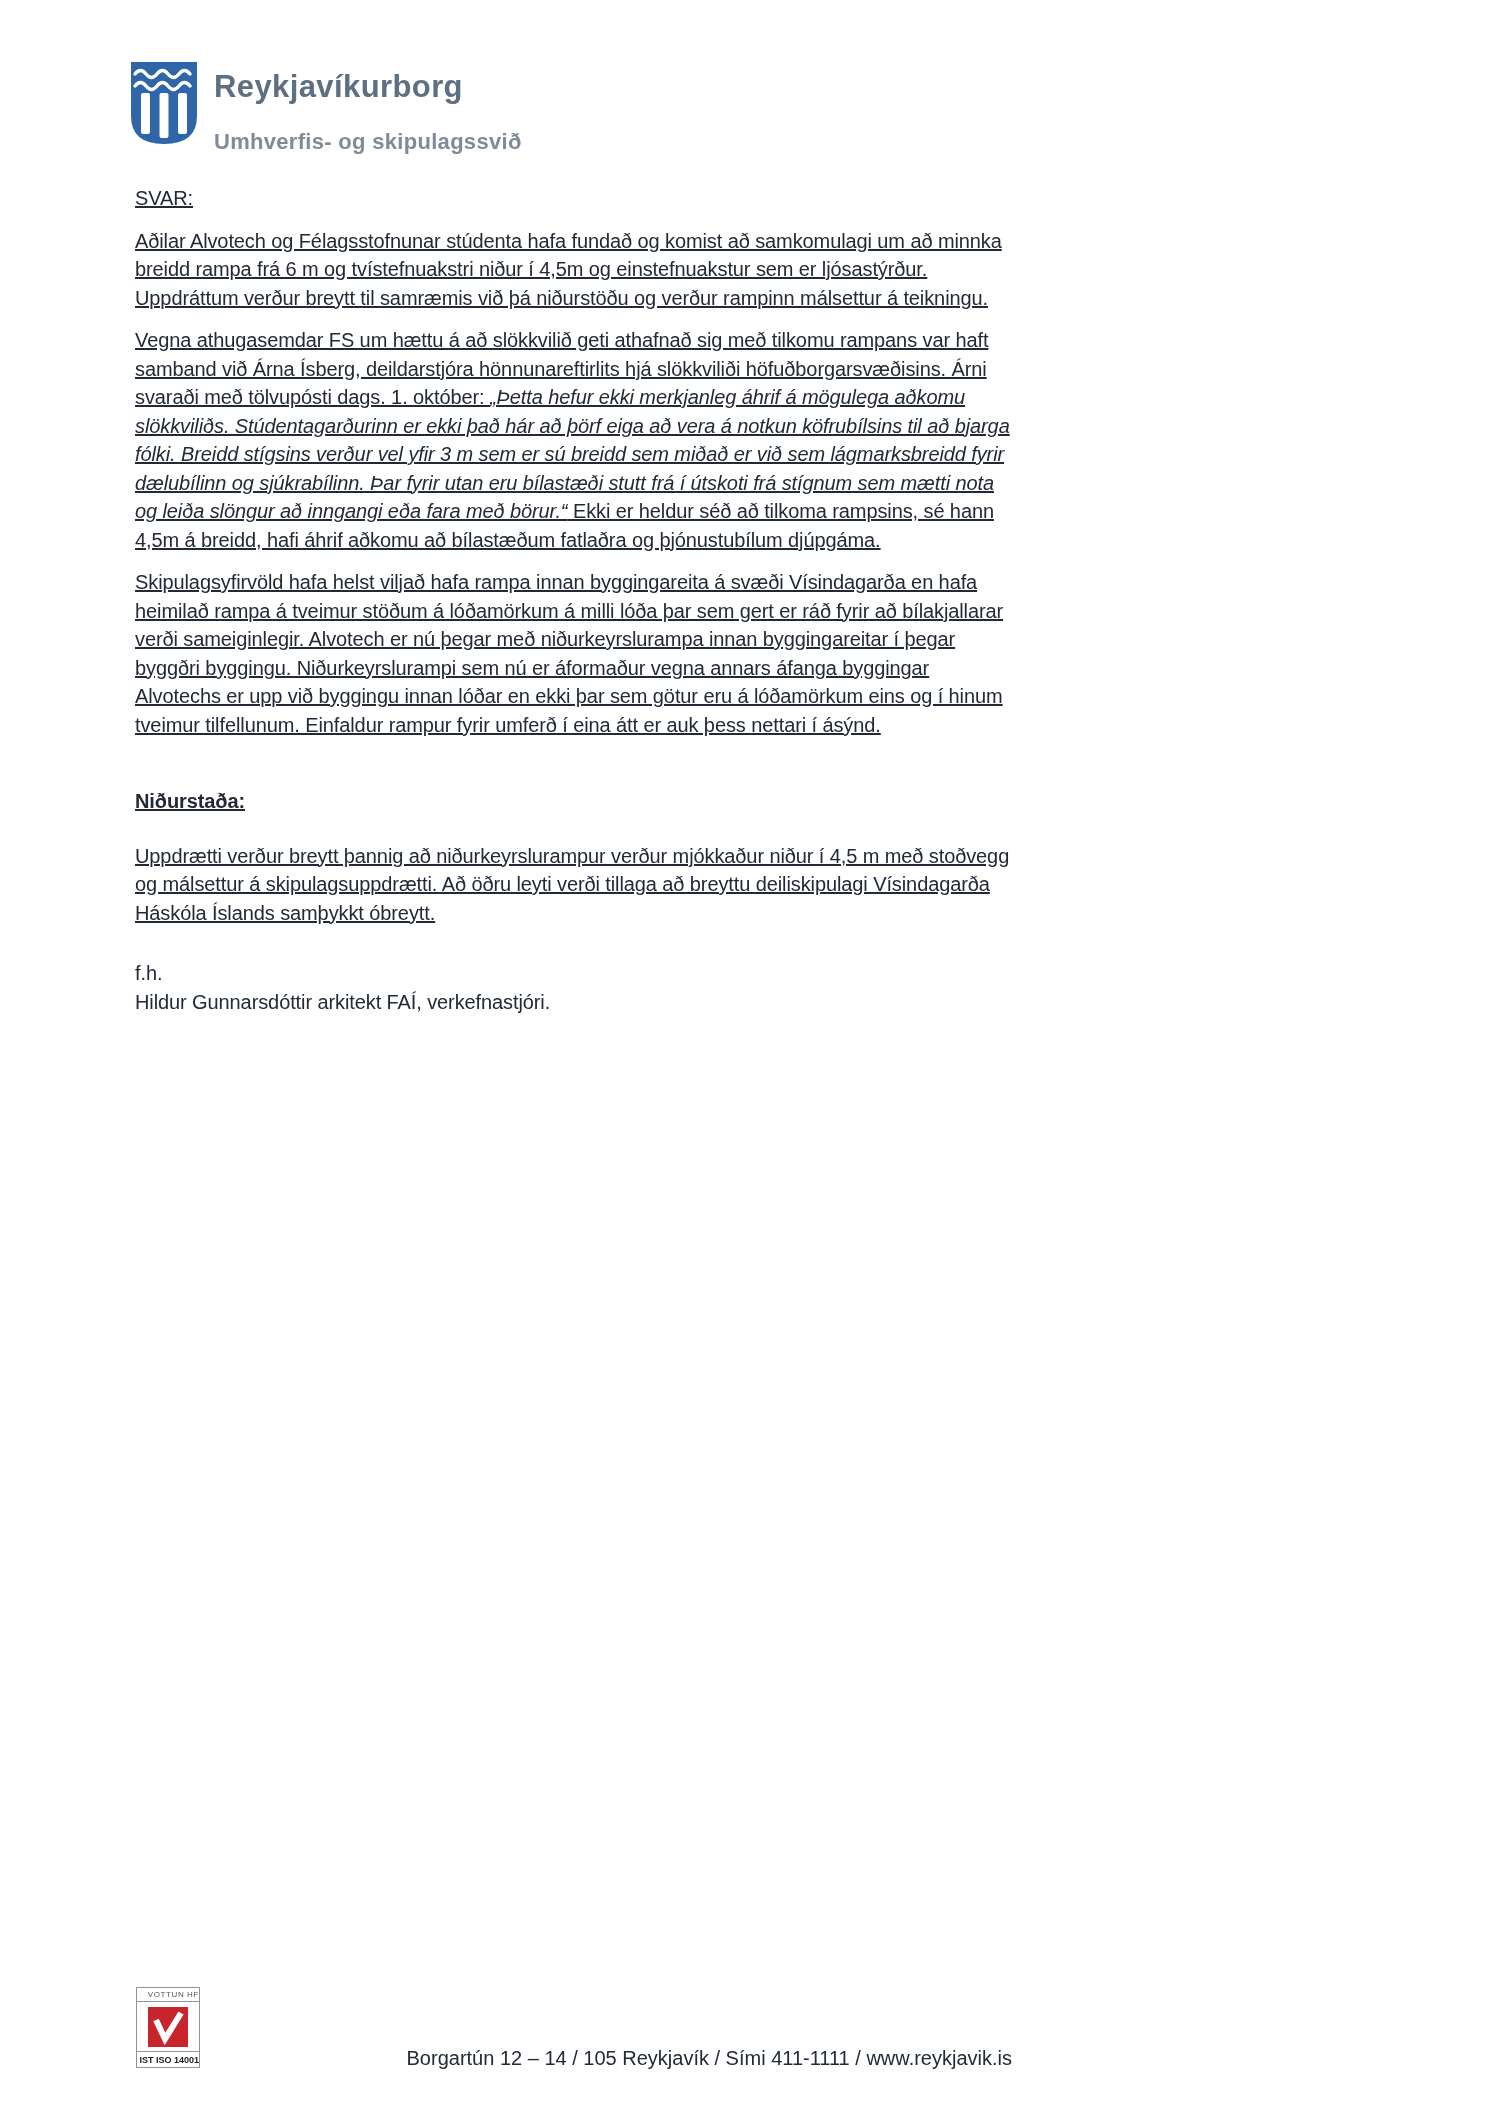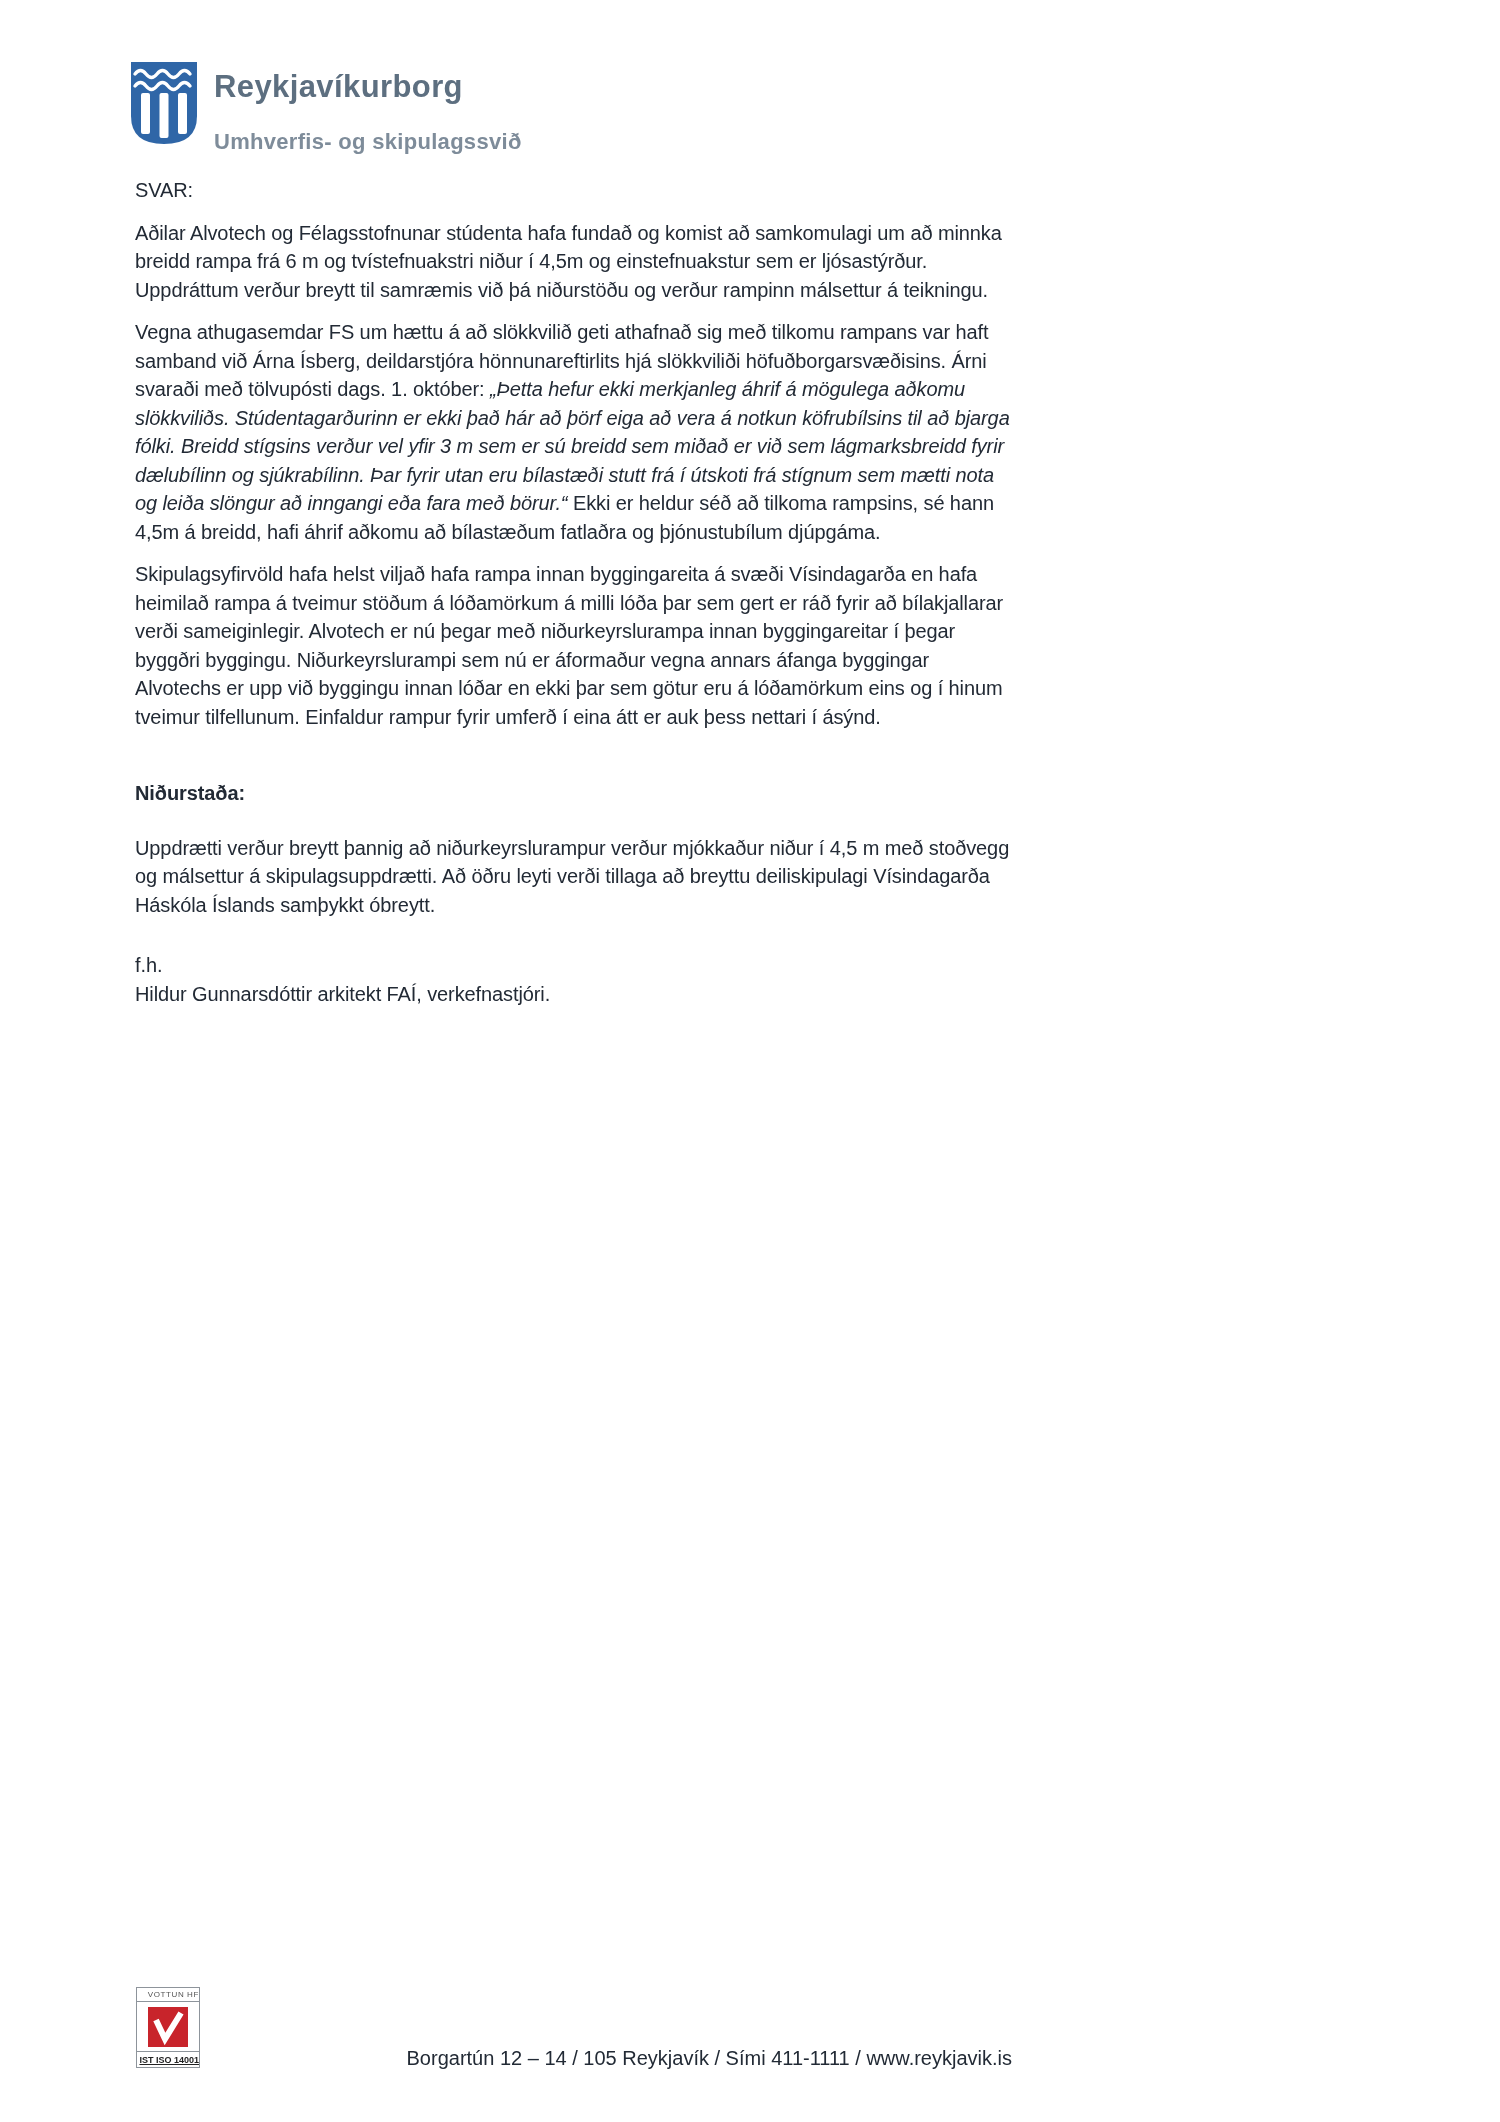--- a/index.html
+++ b/index.html
@@ -43,21 +43,21 @@
   .letter {
     position:absolute;
     left:135px;
     top:176px;
     width:878px;
     font-size:20px;
     line-height:28.5px;
     letter-spacing:-0.1px;
     color:#222a35;
   }
-  .letter p { margin:0 0 14px 0; }
+  .letter p { margin:8px 0 14px 0;text-decoration:underline; }
   .svar { margin-bottom:14px; }
   .italic { font-style:italic; }
   .bold { font-weight:bold; }
   .conclusion-heading {
     margin-top:48px !important;
     margin-bottom:26px !important;
     font-weight:bold;
   }
   .signature { margin-top:32px; line-height:29px; }
 
@@ -83,21 +83,20 @@
   .cert-mark { padding:5px 0 4px 0; }
   .cert-mark svg { display:block; margin:0 auto; }
   .cert-bottom {
     font-size:9px;
     font-weight:bold;
     color:#222;
     border-top:1px solid #8d949b;
     padding:3px 0 2px 0;
     white-space:nowrap;
     overflow:hidden;
-    text-decoration:underline;
   }
 
   
   .footer-line {
     position:absolute;
     right:488px;
     bottom:52px;
     font-size:20px;
     color:#222a35;
     white-space:nowrap;

